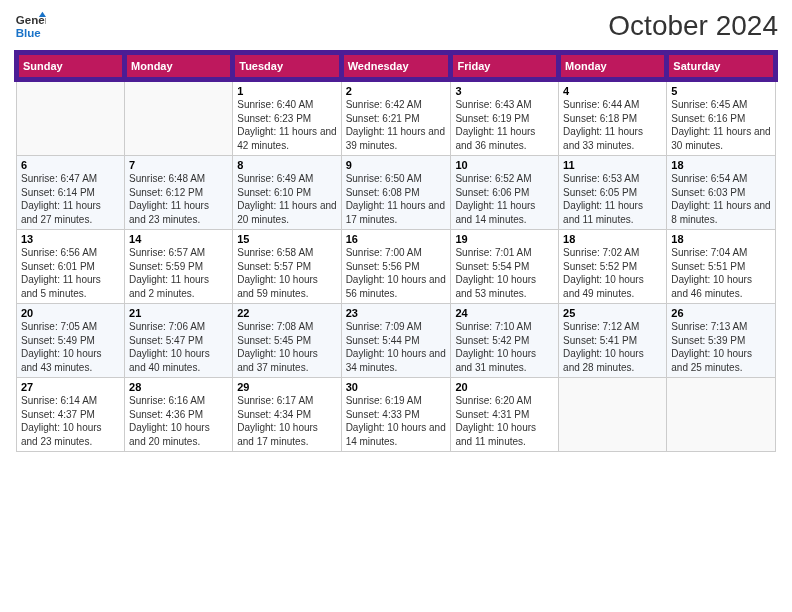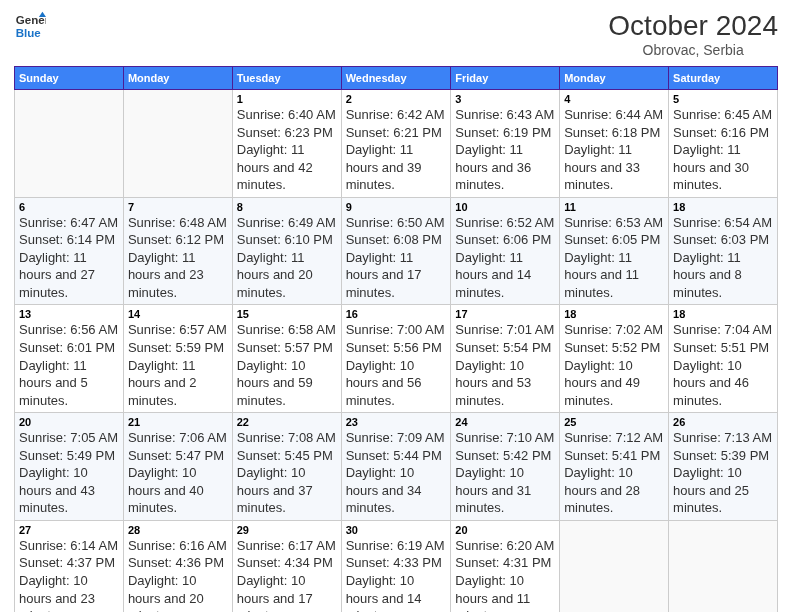--- a/index.html
+++ b/index.html
@@ -24,44 +24,44 @@
     .logo {
       display: flex;
       align-items: center;
       gap: 4px;
     }
     .logo-icon {
       width: 32px;
       height: 32px;
     }
     .title-block {
-      text-align: center;
+      text-align: right;
     }
     .month-title {
       font-size: 28px;
       font-weight: 300;
       color: #333;
     }
     .location-title {
       font-size: 14px;
       color: #555;
     }
     .calendar-table {
       width: 100%;
       border-collapse: collapse;
       font-size: 10px;
     }
     .calendar-table th {
-      background-color: #3b82f6;
+      background-color: #be185d;
       color: #fff;
       padding: 5px 4px;
       text-align: left;
       font-size: 11px;
       font-weight: bold;
-      border: 1px solid #4c1d95;
+      border: 5px solid #4c1d95;
     }
     .calendar-table td {
       border: 1px solid #ccc;
       vertical-align: top;
       padding: 3px 4px;
       width: 113px;
       min-height: 70px;
       background: #fff;
     }
     .calendar-table tr:nth-child(even) td {
@@ -70,21 +70,21 @@
     .calendar-table tr:nth-child(odd) td {
       background: #fff;
     }
     .day-num {
       font-weight: bold;
       font-size: 11px;
       display: block;
       margin-bottom: 1px;
     }
     .day-info {
-      font-size: 13px;
+      font-size: 10px;
       color: #333;
       line-height: 1.35;
     }
     .empty-cell {
       background: #f9f9f9 !important;
     }
     .row-alt td { background: #eef3fb; }
   </style>
 </head>
 <body>
@@ -93,21 +93,20 @@
   <div class="header">
     <div class="logo">
       <svg class="logo-icon" viewBox="0 0 36 36">
         <text x="2" y="16" font-size="13" font-weight="bold" fill="#333" font-family="Arial">General</text>
         <text x="2" y="30" font-size="13" font-weight="bold" fill="#1a73c8" font-family="Arial">Blue</text>
         <polygon points="28,8 36,8 32,2" fill="#1a73c8"></polygon>
       </svg>
     </div>
     <div class="title-block">
       <div class="month-title">October 2024</div>
-      <div class="location-title">Obrovac, Serbia</div>
     </div>
   </div>
 
   <table class="calendar-table">
     <thead>
       <tr>
         <th>Sunday</th>
         <th>Monday</th>
         <th>Tuesday</th>
         <th>Wednesday</th>
@@ -182,21 +181,21 @@
           </td>
           <td>
             <span class="day-num">15</span>
             <div class="day-info">Sunrise: 6:58 AM<br>Sunset: 5:57 PM<br>Daylight: 10 hours and 59 minutes.</div>
           </td>
           <td>
             <span class="day-num">16</span>
             <div class="day-info">Sunrise: 7:00 AM<br>Sunset: 5:56 PM<br>Daylight: 10 hours and 56 minutes.</div>
           </td>
           <td>
-            <span class="day-num">17</span>
+            <span class="day-num">19</span>
             <div class="day-info">Sunrise: 7:01 AM<br>Sunset: 5:54 PM<br>Daylight: 10 hours and 53 minutes.</div>
           </td>
           <td>
             <span class="day-num">18</span>
             <div class="day-info">Sunrise: 7:02 AM<br>Sunset: 5:52 PM<br>Daylight: 10 hours and 49 minutes.</div>
           </td>
           <td>
             <span class="day-num">18</span>
             <div class="day-info">Sunrise: 7:04 AM<br>Sunset: 5:51 PM<br>Daylight: 10 hours and 46 minutes.</div>
           </td>

